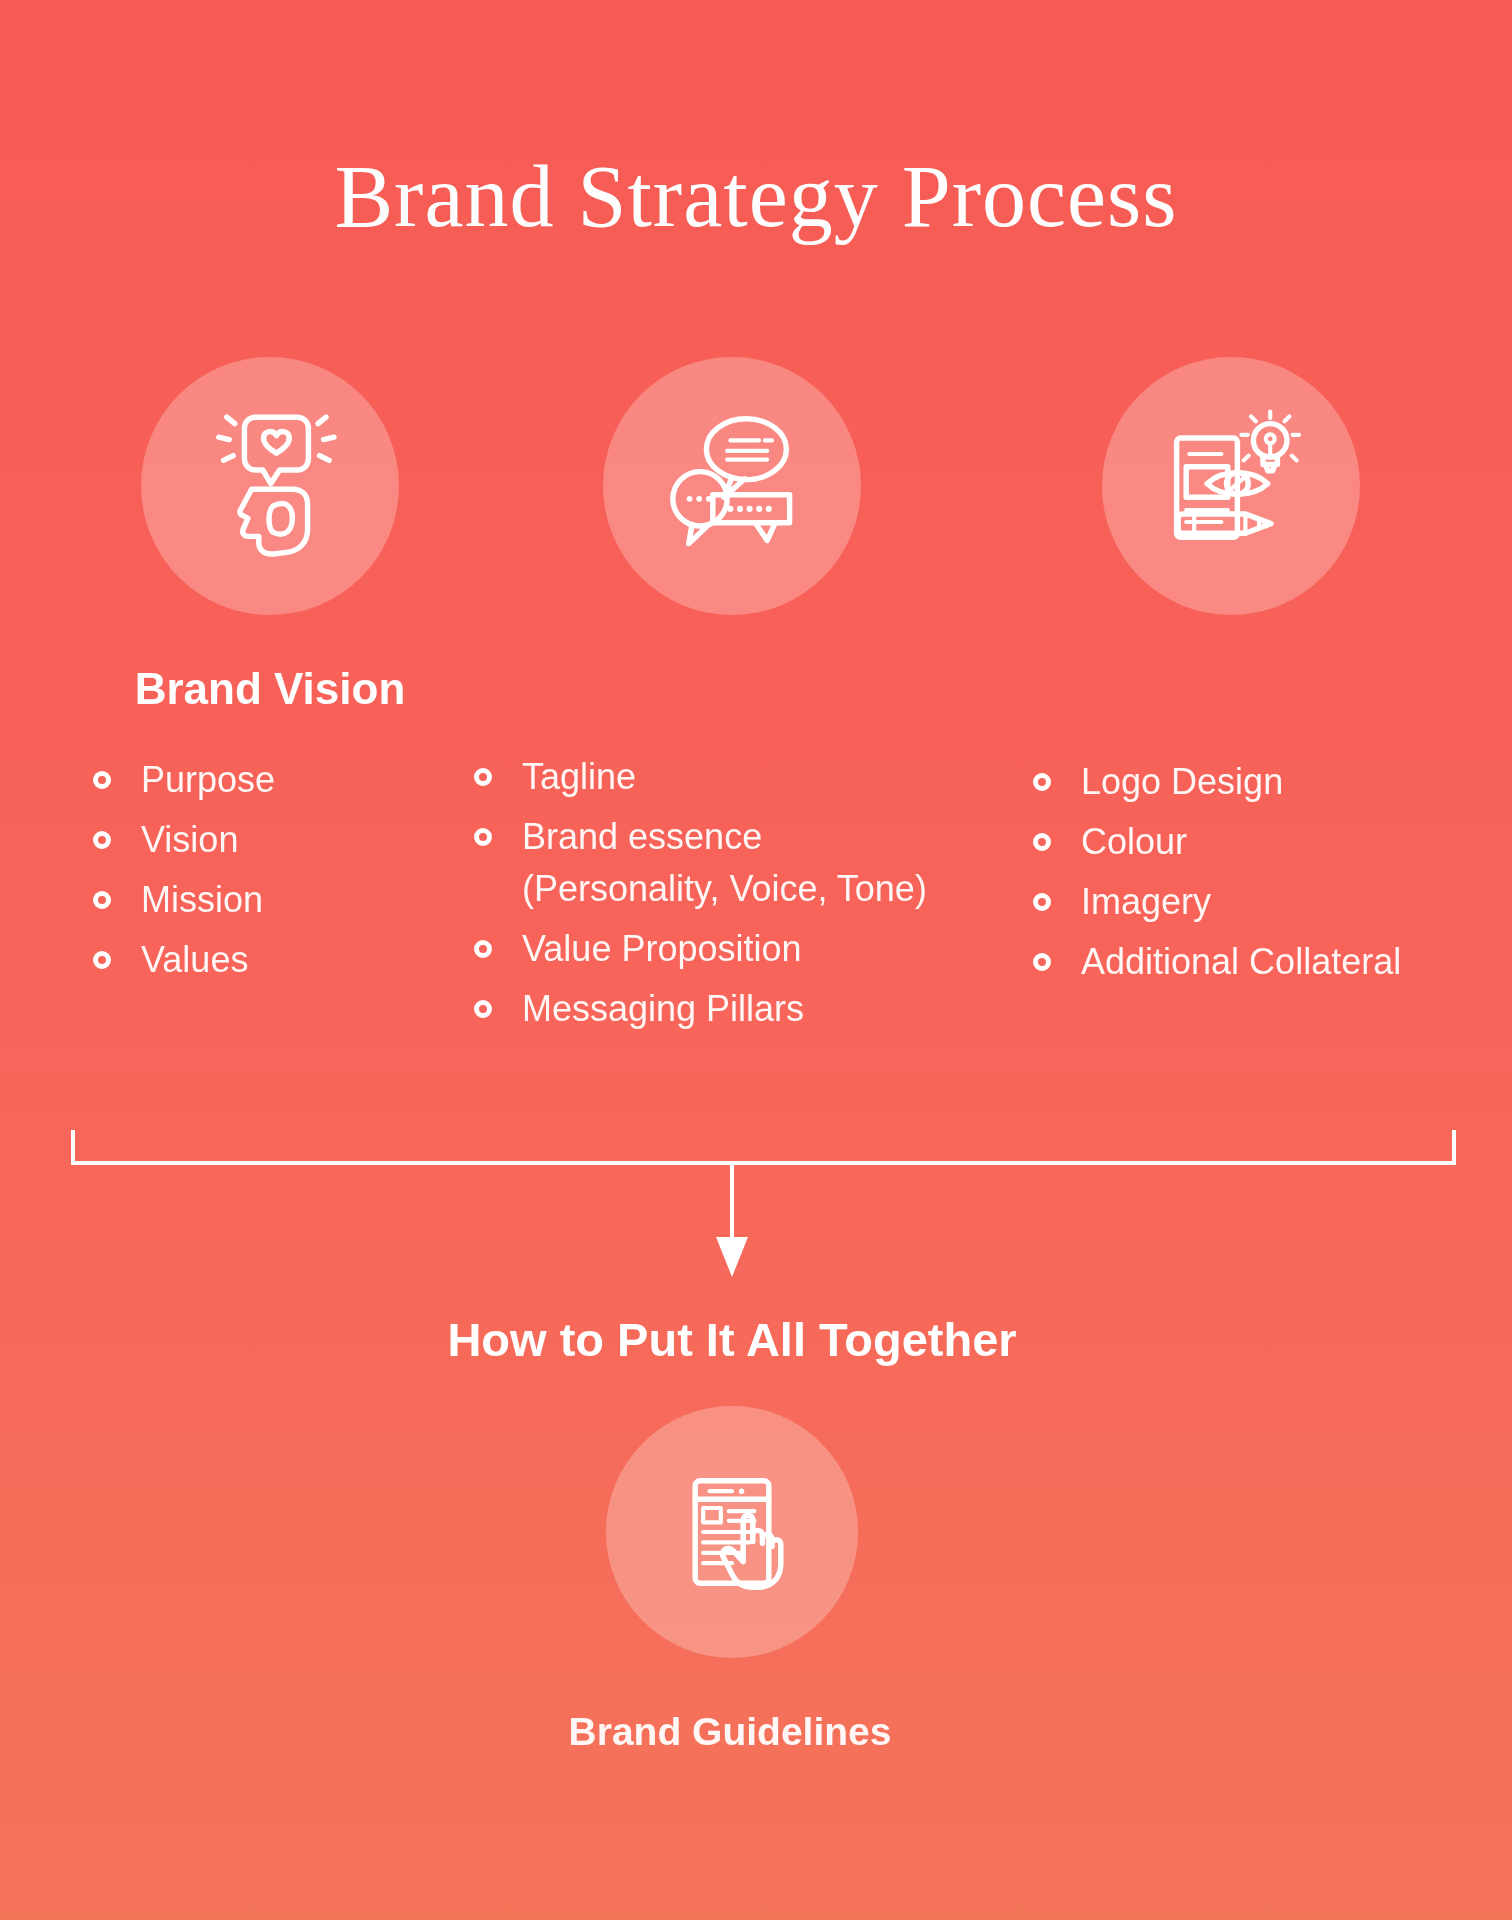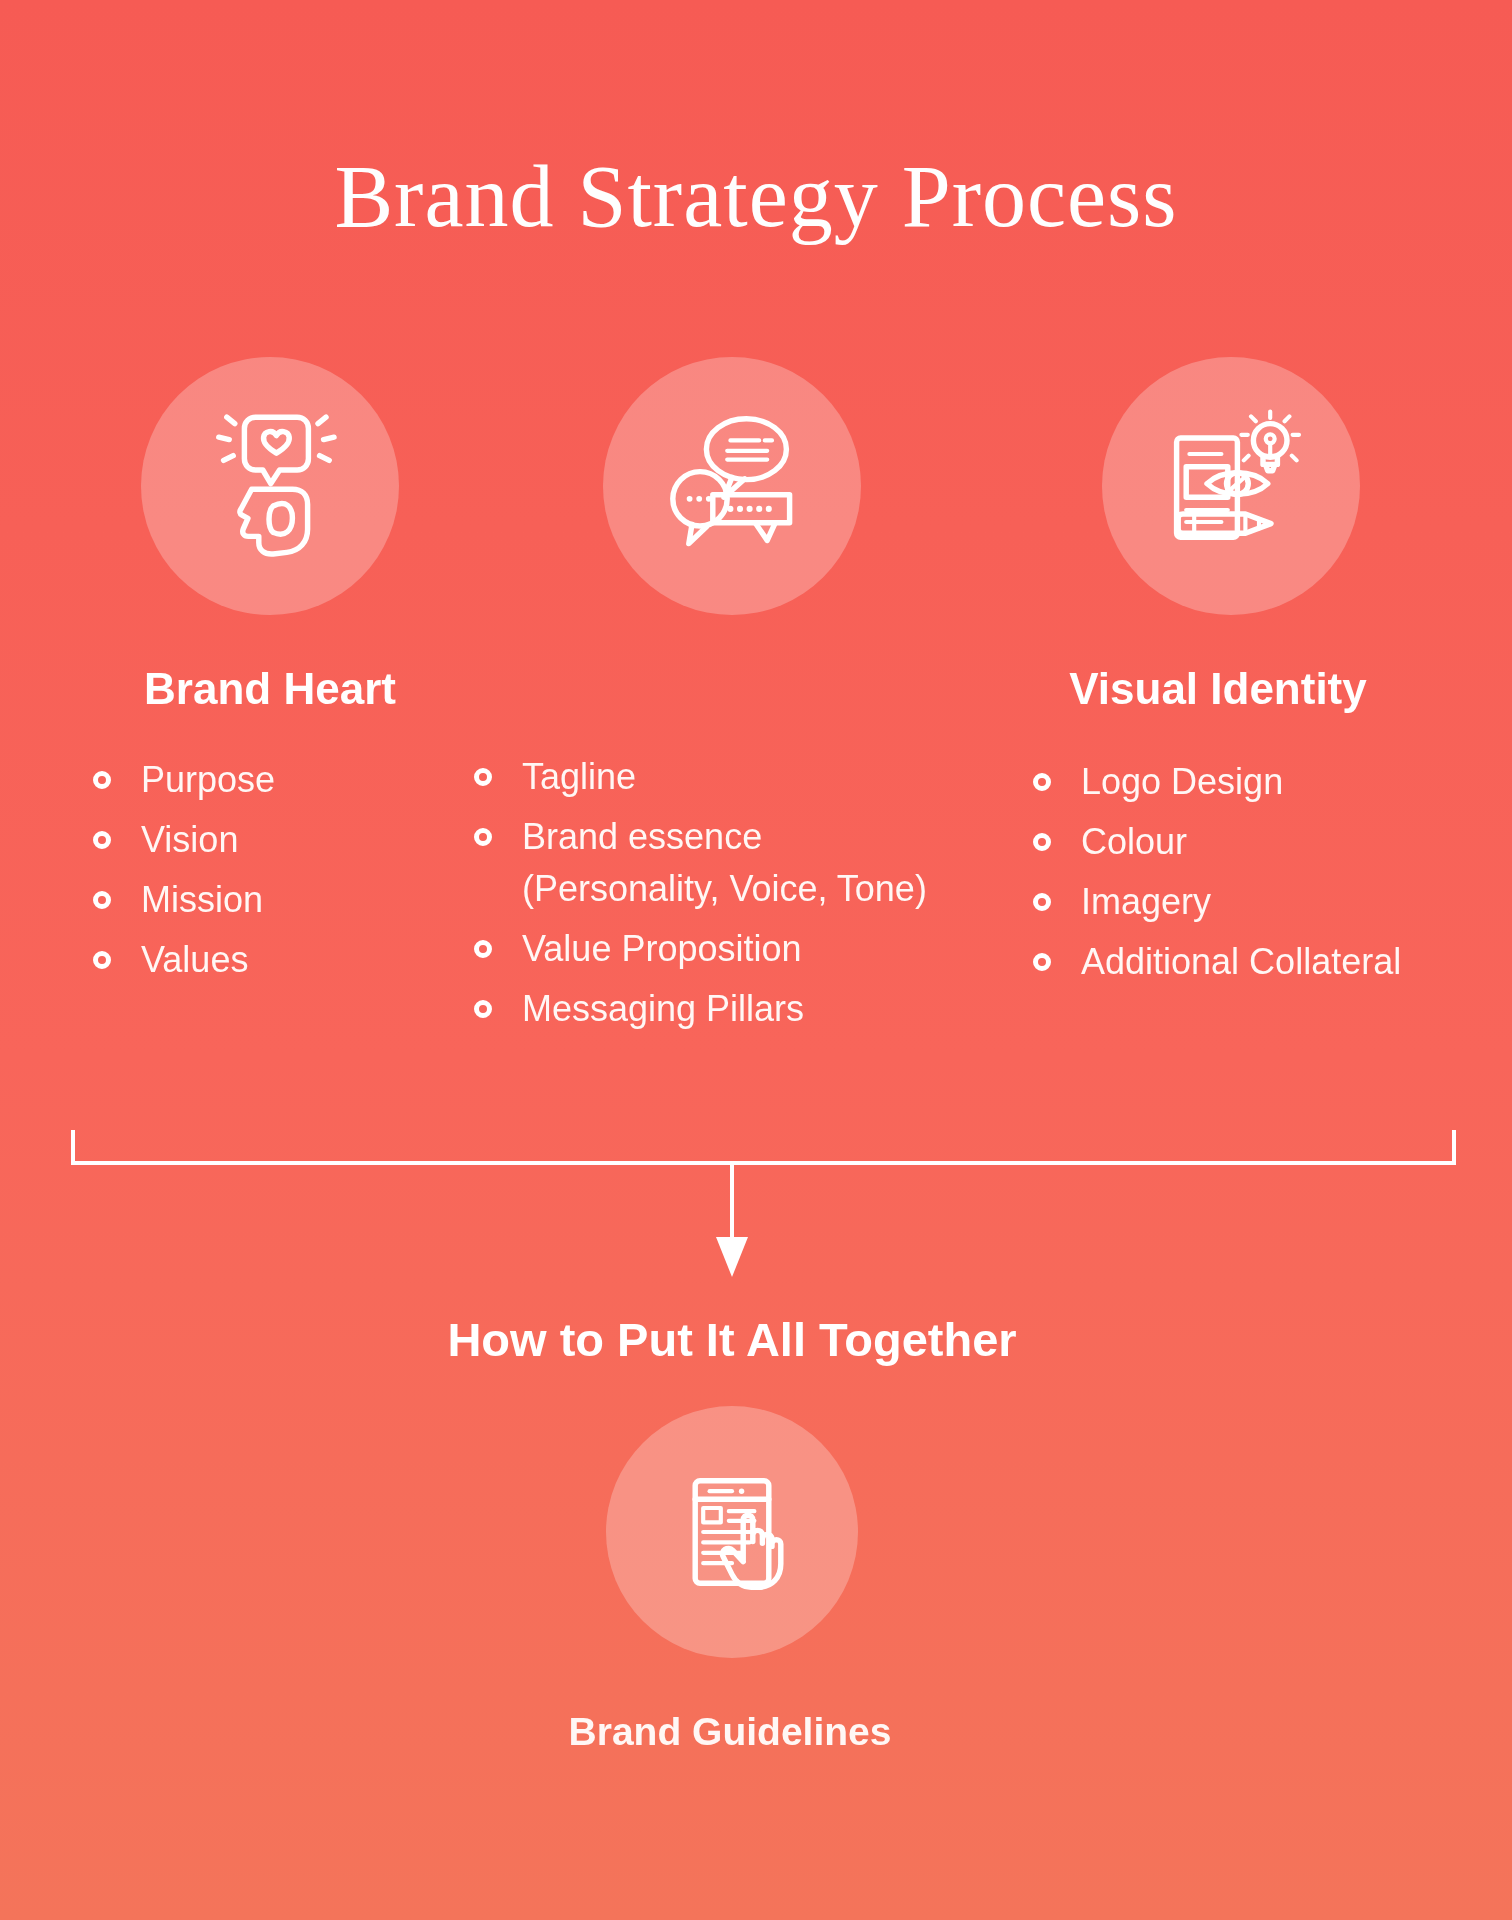--- a/index.html
+++ b/index.html
@@ -120,22 +120,21 @@
       <path class="icon-stroke" d="M70,31.5 H79 V36.5 H70 Z M71.5,36.5 L73,40.5 H76 L77.5,36.5"></path>
       <path class="icon-thin" d="M74.5,3.5 V7.5 M62.5,6.5 L65.5,9.5 M86.5,6.5 L83.5,9.5 M56.5,18 H60.5 M88.5,18 H92.5 M61,31 L58,34 M88,31 L91,34"></path>
       <path class="icon-stroke" d="M35,48.5 C44.5,39.5 63.5,39.5 73,48.5 C63.5,57.5 44.5,57.5 35,48.5 Z"></path>
       <circle class="icon-stroke" cx="54" cy="48.5" r="6.8"></circle>
       <path class="icon-thin" d="M50.5,51.5 L58,45"></path>
       <path class="icon-stroke" d="M20,67.5 H59 L75,73.5 L59,79.5 H20 C18,79.5 17,78.5 17,77 V70 C17,68.5 18,67.5 20,67.5 Z"></path>
       <path class="icon-thin" d="M27,67.5 V79.5 M59,67.5 V79.5 M67.5,70.5 V76.5"></path>
     </svg>
   </div>
 
-  <div class="col-heading heading-1">Brand Heart</div>
-  <div class="col-heading heading-3">Visual Identity</div>
+  <div class="col-heading heading-1">Brand Vision</div>
 
   <ul class="bullet-list list-1">
     <li>
         <span class="bullet"></span>
         <span class="item-text">Purpose</span>
       </li>
     <li>
         <span class="bullet"></span>
         <span class="item-text">Vision</span>
       </li>

